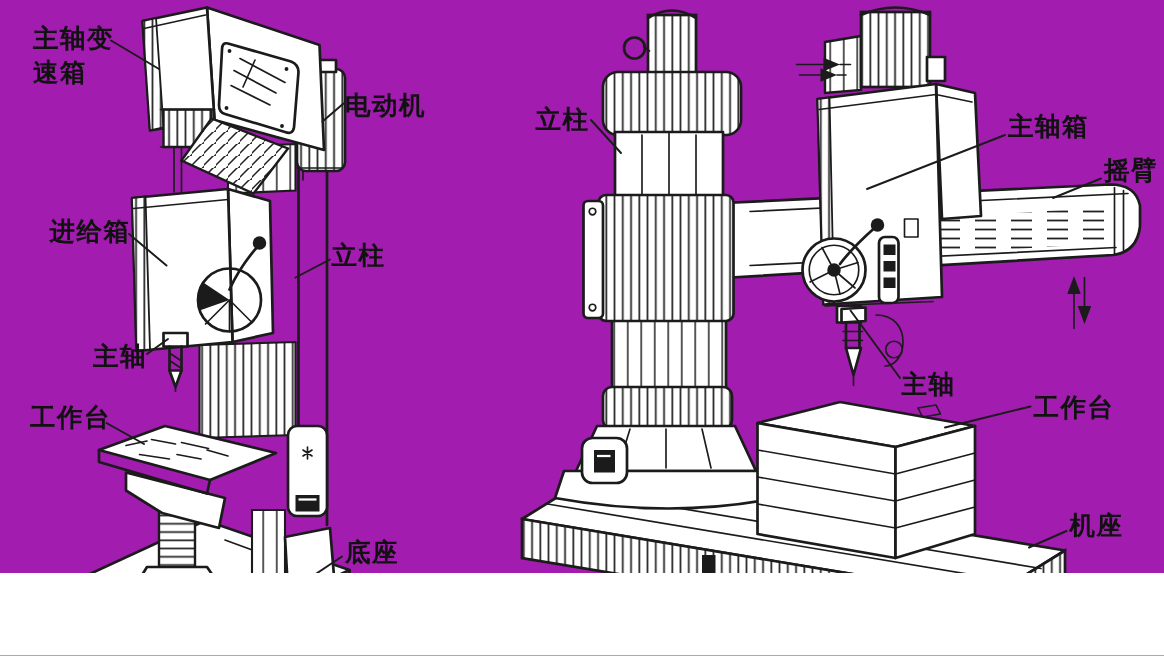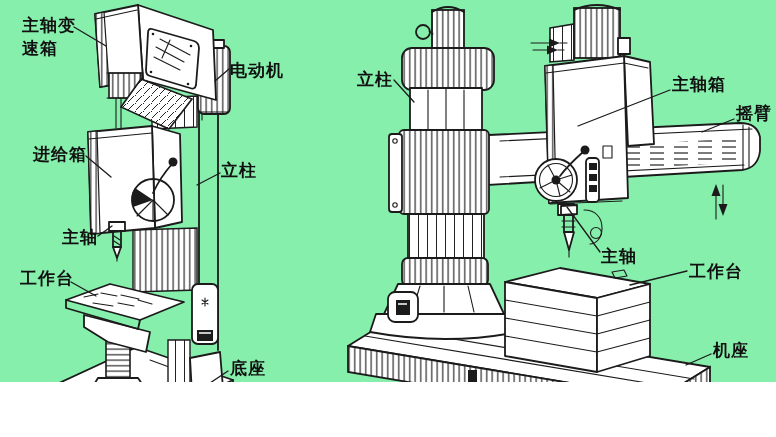--- a/index.html
+++ b/index.html
@@ -1,16 +1,16 @@
 <!DOCTYPE html>
 <html><head>
 <meta charset="utf-8">
 <style>
   html,body{margin:0;padding:0;background:#fff;}
-  .canvas{position:relative;width:776px;height:382px;background:#86efac;overflow:hidden;
+  .canvas{position:relative;width:776px;height:382px;background:#a21caf;overflow:hidden;
           font-family:"Liberation Sans","DejaVu Sans",sans-serif;}
   svg{display:block}
   .o  {fill:none;stroke:#1b1b1b;stroke-width:1.8;stroke-linecap:round;stroke-linejoin:round;}
   .o2 {fill:none;stroke:#1b1b1b;stroke-width:1.1;stroke-linecap:round;stroke-linejoin:round;}
   .o3 {fill:none;stroke:#1b1b1b;stroke-width:2.6;stroke-linecap:round;}
   .f  {fill:#ffffff;stroke:#1b1b1b;stroke-width:1.8;stroke-linejoin:round;}
   .fk {fill:#1b1b1b;stroke:none;}
   .ld {fill:none;stroke:#1b1b1b;stroke-width:1.3;stroke-linecap:round;}
   .lbl{font-family:"Liberation Sans","DejaVu Sans",sans-serif;font-size:17px;font-weight:bold;
        fill:#111;letter-spacing:1px;}

